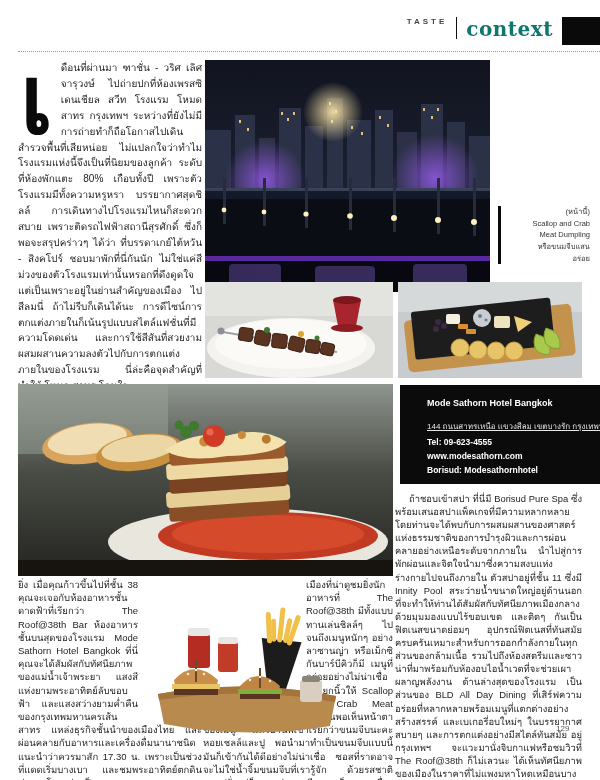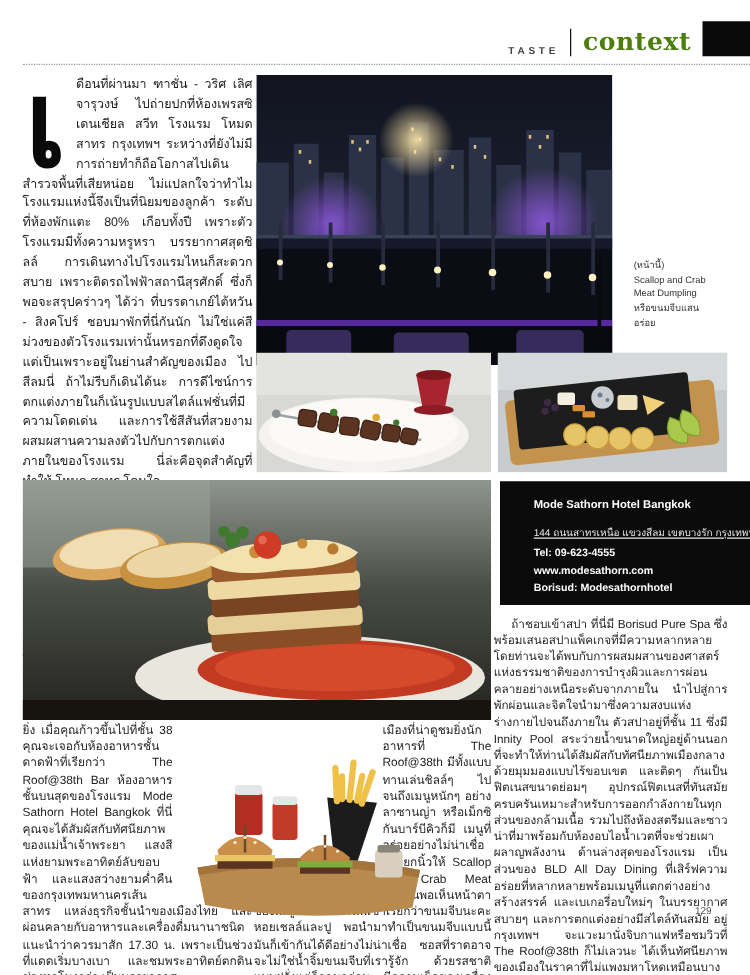--- a/index.html
+++ b/index.html
@@ -2,42 +2,42 @@
 <html><head>
 <meta charset="utf-8">
 <style>
   html,body{margin:0;padding:0;background:#e8e8e8;}
   .page{
     position:relative;width:600px;height:780px;margin:0 auto;background:#ffffff;
     font-family:"Liberation Sans","DejaVu Sans",sans-serif;color:#222;overflow:hidden;
   }
   
   .masthead{position:absolute;top:17px;left:18px;width:582px;height:30px;}
-  .masthead-inner{position:absolute;right:0;top:0;display:flex;align-items:flex-end;gap:9px;}
+  .masthead-inner{position:absolute;right:0;top:0;display:flex;align-items:flex-start;gap:9px;}
   .taste{font-size:8px;letter-spacing:3px;color:#444;font-weight:bold;}
   .mast-divider{width:1px;height:22px;background:#111;}
-  .context{font-family:"DejaVu Serif",serif;font-weight:bold;font-size:20px;color:#4d7c0f;letter-spacing:0.5px;}
+  .context{font-family:"DejaVu Serif",serif;font-weight:bold;font-size:20px;color:#0f766e;letter-spacing:0.5px;}
   .mast-block{width:38px;height:28px;background:#0a0a0a;}
   .dotted-rule{position:absolute;top:51px;left:18px;width:582px;border-top:1px dotted #9a9a9a;}
   
   .col1{position:absolute;left:18px;top:60px;width:184px;font-size:10px;line-height:15.9px;text-align:justify;color:#1d1d1d;}
   .dropcap{float:left;font-size:96px;line-height:72px;font-weight:bold;color:#0a0a0a;padding:4px 8px 0 2px;font-family:"DejaVu Sans",sans-serif;}
   .col1 p{margin:0;}
   .col1 p.indent{text-indent:18px;}
   
   .photo{position:absolute;overflow:hidden;}
   .photo svg{display:block;}
   .photo-rooftop{left:205px;top:60px;width:285px;height:232px;}
   .photo-skewer{left:205px;top:282px;width:188px;height:96px;}
   .photo-cheese{left:398px;top:282px;width:184px;height:96px;}
   .photo-lasagna{left:18px;top:384px;width:375px;height:192px;}
   .photo-burgers{left:152px;top:596px;width:190px;height:152px;z-index:1;}
   
-  .caption{position:absolute;left:478px;top:206px;width:80px;border-left:3px solid #0a0a0a;
-    padding-left:26px;font-size:7.5px;line-height:1.55;color:#333;white-space:pre-line;}
+  .caption{position:absolute;left:498px;top:206px;width:80px;border-left:3px solid #0a0a0a;
+    padding-left:9px;font-size:7.5px;line-height:1.55;color:#333;white-space:pre-line;text-align:right;}
   
   .info-box{position:absolute;left:400px;top:385px;width:182px;height:86px;background:#0b0b0b;color:#fff;
     padding:13px 0 0 27px;box-sizing:content-box;}
   .info-title{font-size:9px;font-weight:bold;margin:0 0 4px 0;}
   .info-line{font-size:8px;margin:12px 0 4px 0;color:#e8e8e8;text-decoration:underline;}
   .info-strong{font-size:8.5px;font-weight:bold;margin:0 0 4px 0;}
   
   .bcol{position:absolute;font-size:9.5px;line-height:13.2px;text-align:justify;color:#1d1d1d;}
   .bcol-left{left:18px;top:578px;width:184px;}
   .bcol-mid{left:203px;top:578px;width:190px;}

